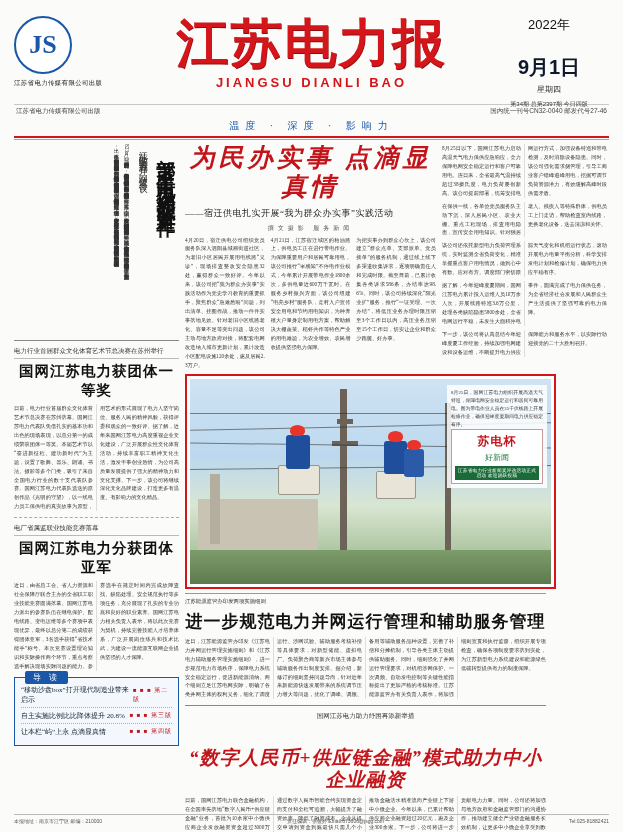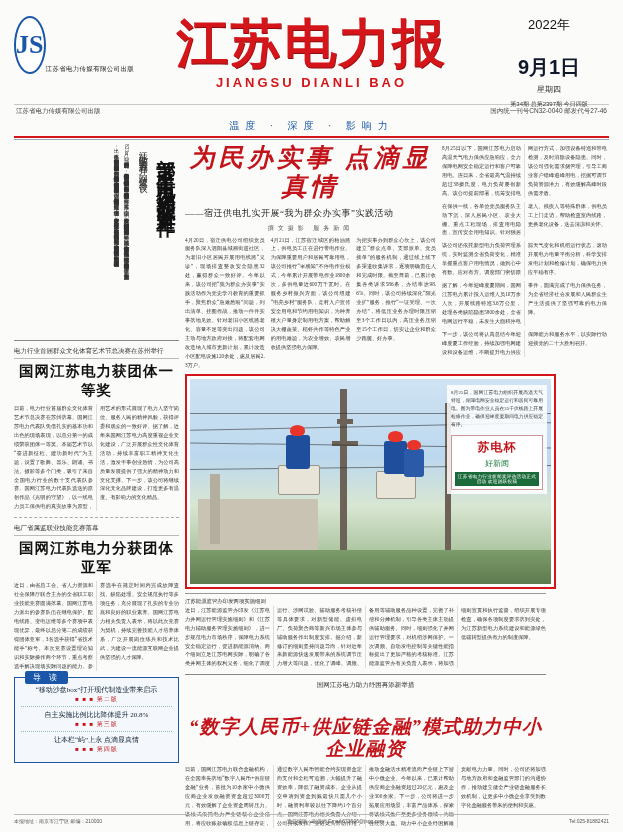--- a/index.html
+++ b/index.html
@@ -16,21 +16,21 @@
     box-sizing:border-box;
     padding:10px 14px;
     background:#fbfbf9;
   }
   
   .masthead{
     display:flex;align-items:flex-start;
     height:86px;
     padding-top:6px;
   }
-  .logo-block{width:120px;display:flex;flex-direction:row;align-items:flex-end;}
+  .logo-block{width:120px;display:flex;flex-direction:column;align-items:flex-start;}
   .logo-circle{
     width:54px;height:54px;border-radius:50%;
     border:2px solid #1a57a8;
     display:flex;align-items:center;justify-content:center;
     color:#1a57a8;font-size:26px;font-weight:bold;
     font-family:"Liberation Serif",serif;
     background:#fff;
   }
   .logo-sub{
     font-size:6.5px;color:#222;margin-top:5px;letter-spacing:.3px;
@@ -157,41 +157,41 @@
   .crane{position:absolute;background:#d9d4c6;}
   .photo-caption{
     font-size:5.4px;color:#333;line-height:1.7;text-align:justify;margin-top:3px;
   }
   .photo-side{
     position:absolute;right:4px;top:6px;width:92px;
     background:rgba(255,255,255,.86);padding:4px;
   }
   .photo-side .cap{font-size:4.8px;line-height:1.7;color:#333;text-align:justify;}
   .award-badge{
-    margin-top:6px;border:1px solid #c99;background:#fff;padding:3px;text-align:center;
+    border:1px solid #c99;background:#fff;padding:3px;text-align:center;
   }
   .award-title{color:#c2141a;font-size:12px;font-weight:bold;letter-spacing:1px;}
   .award-sub{color:#1a7a3a;font-size:8px;margin-top:2px;}
   .award-strip{
     margin-top:3px;background:#1b6b3a;color:#fff;font-size:4.6px;padding:2px;
     letter-spacing:.3px;
   }
 
   
   .guide{
     border:1px solid #1a57a8;margin-top:6px;background:#f4f8fc;
     padding:4px 6px 6px 6px;position:relative;
   }
   .guide-title{
     position:absolute;top:-7px;left:10px;background:#1a57a8;color:#fff;
     font-size:8px;letter-spacing:3px;padding:1px 8px;border-radius:2px;
   }
   .guide-item{
     display:flex;justify-content:space-between;align-items:center;
-    font-size:7px;color:#123;padding:3px 0 2px 0;border-bottom:0.5px dotted #9bb;flex-direction:column;
+    font-size:7px;color:#123;padding:3px 0 2px 0;border-bottom:0.5px dotted #9bb;
   }
   .guide-item span.pg{color:#c2141a;font-size:6px;letter-spacing:1px;}
 
   
   .footer{
     position:absolute;left:14px;right:14px;bottom:8px;
     border-top:1px solid #bbb;padding-top:3px;
     display:flex;justify-content:space-between;
     font-size:5px;color:#555;font-family:"Liberation Sans",sans-serif;
   }
@@ -317,20 +317,21 @@
               <div class="award-sub">好新闻</div>
               <div class="award-strip">江苏省电力行业新闻奖评选活动正式启动 欢迎踊跃投稿</div>
             </div>
           </div>
         </div>
       </div>
 
       <div class="photo-caption" style="width:361px;border-top:1px solid #999;padding-top:3px;">江苏能源监管办印发两项实施细则</div>
 
       <div style="width:361px;">
+        <div class="headline-m">进一步规范电力并网运行管理和辅助服务管理</div>
         <div class="tiny c4">近日，江苏能源监管办印发《江苏电力并网运行管理实施细则》和《江苏电力辅助服务管理实施细则》，进一步规范电力市场秩序，保障电力系统安全稳定运行，促进新能源消纳。两个细则立足江苏电网实际，明确了各类并网主体的权利义务，细化了调度运行、涉网试验、辅助服务考核补偿等具体要求，对新型储能、虚拟电厂、负荷聚合商等新兴市场主体参与辅助服务作出制度安排。据介绍，新修订的细则坚持问题导向，针对近年来新能源快速发展带来的系统调节压力增大等问题，优化了调峰、调频、备用等辅助服务品种设置，完善了补偿和分摊机制，引导各类主体主动提供辅助服务。同时，细则强化了并网运行管理要求，对机组涉网保护、一次调频、自动发电控制等关键性能指标提出了更加严格的考核标准。江苏能源监管办有关负责人表示，将加强细则宣贯和执行监督，组织开展专项检查，确保各项制度要求落到实处，为江苏新型电力系统建设和能源绿色低碳转型提供有力的制度保障。</div>
       </div>
 
       <div class="sec-divider" style="width:361px;"></div>
 
       <div style="width:361px;">
         <div class="kicker" style="text-align:center;border:none;">国网江苏电力助力纾困再添新举措</div>
         <div class="headline-big" style="font-size:19px;letter-spacing:1px;margin-top:24px;">“数字人民币+供应链金融”模式助力中小企业融资</div>
         <div class="tiny c4" style="margin-top:5px;">日前，国网江苏电力联合金融机构，在全国率先落地“数字人民币+供应链金融”业务，首批为10余家中小微供应商企业发放融资资金超过3000万元，有效缓解了企业资金周转压力。该模式依托电力产业链核心企业信用，将应收账款确权信息上链存证，通过数字人民币智能合约实现资金定向支付和全程可追溯，大幅提升了融资效率，降低了融资成本。企业从提交申请到资金到账最快只需几个小时，融资利率较以往下降约1个百分点。国网江苏电力相关负责人介绍，公司持续发挥产业链龙头带动作用，推动金融活水精准流向产业链上下游中小微企业。今年以来，已累计帮助供应商企业融资超过20亿元，惠及企业300余家。下一步，公司将进一步拓展应用场景，丰富产品体系，探索将该模式推广至更多业务领域，为稳住经济大盘、助力中小企业纾困解难贡献电力力量。同时，公司还将加强与地方政府和金融监管部门的沟通协作，推动建立健全产业链金融服务长效机制，让更多中小微企业享受到数字化金融服务带来的便利和实惠。</div>
       </div>

